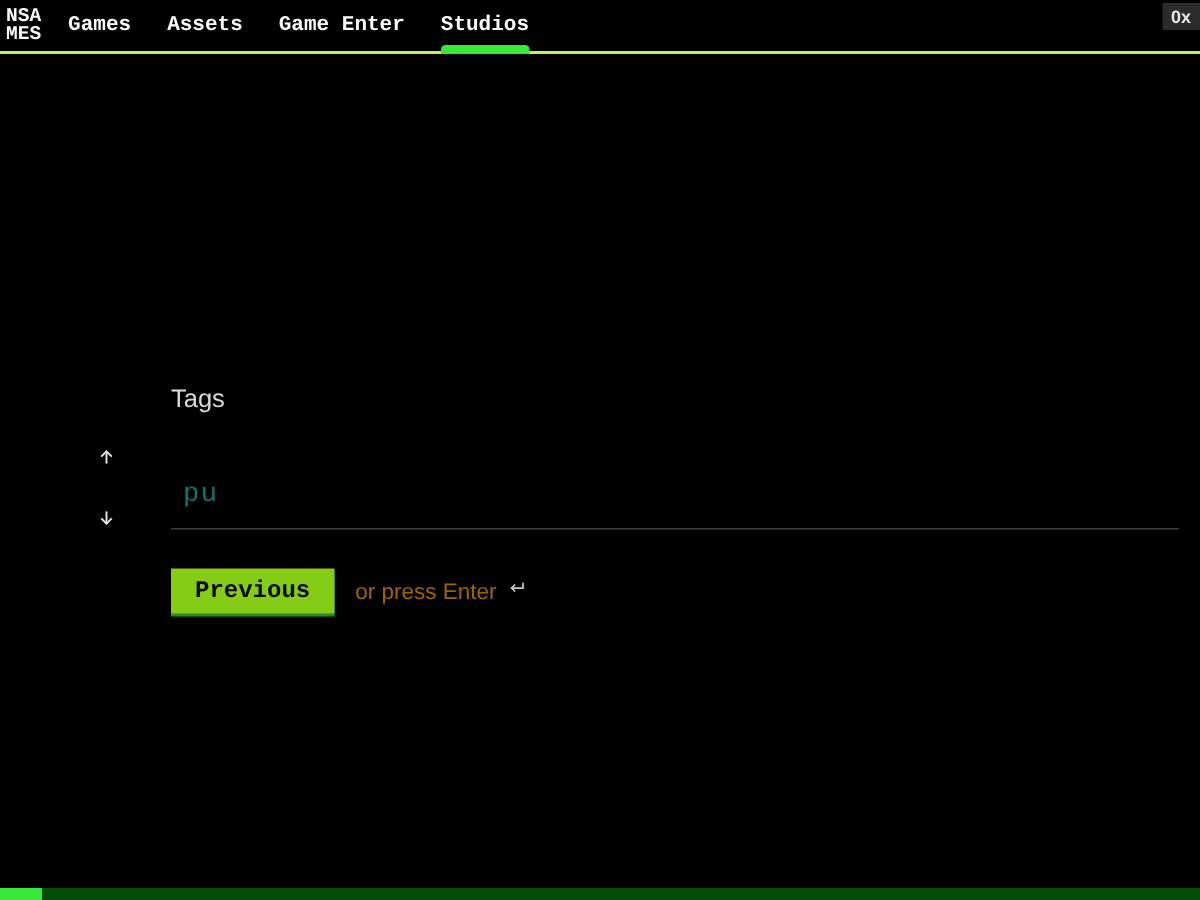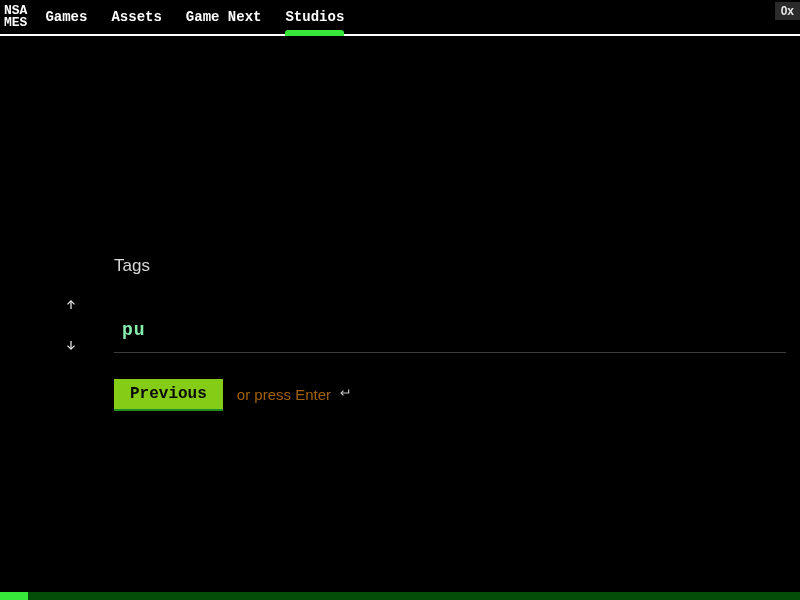--- a/index.html
+++ b/index.html
@@ -12,21 +12,21 @@
     position: relative;
   }
   .pixel { font-family: "Courier New", monospace; font-weight: bold; letter-spacing: 0.5px; }
 
   
   .topbar {
     display: flex;
     align-items: center;
     height: 36px;
     padding-left: 4px;
-    border-bottom: 2px solid #ffffff;
+    border-bottom: 2px solid #bef264;
     position: relative;
   }
   .logo {
     color: #fff;
     font-size: 13px;
     line-height: 12px;
     white-space: pre;
     font-weight: bold;
     margin-right: 18px;
     font-family: "Courier New", monospace;
@@ -91,24 +91,24 @@
   .field-label {
     color: #d9d9d9;
     font-size: 17px;
     font-weight: 400;
     margin-bottom: 38px;
   }
   .tag-input {
     background: transparent;
     border: none;
     border-bottom: 1px solid #3d3d3d;
-    color: #86efac;
+    color: #0f766e;
     font-size: 18px;
     font-family: "Courier New", monospace;
-    font-weight: bold;
+    font-weight: normal;
     letter-spacing: 1px;
     width: 100%;
     padding: 6px 8px 12px 8px;
     outline: none;
     text-transform: lowercase;
   }
   .btn-row {
     margin-top: 26px;
     display: flex;
     align-items: center;
@@ -153,21 +153,21 @@
   <div class="logo">NSA
 MES</div>
   <div class="nav">
     <div class="nav-item">
         <span>Games</span>
       </div>
     <div class="nav-item">
         <span>Assets</span>
       </div>
     <div class="nav-item">
-        <span>Game Next</span>
+        <span>Game Enter</span>
       </div>
     <div class="nav-item active">
         <span>Studios</span>
       </div>
   </div>
   <div class="badge">0x</div>
 </div>
 
 <div class="main">
 

